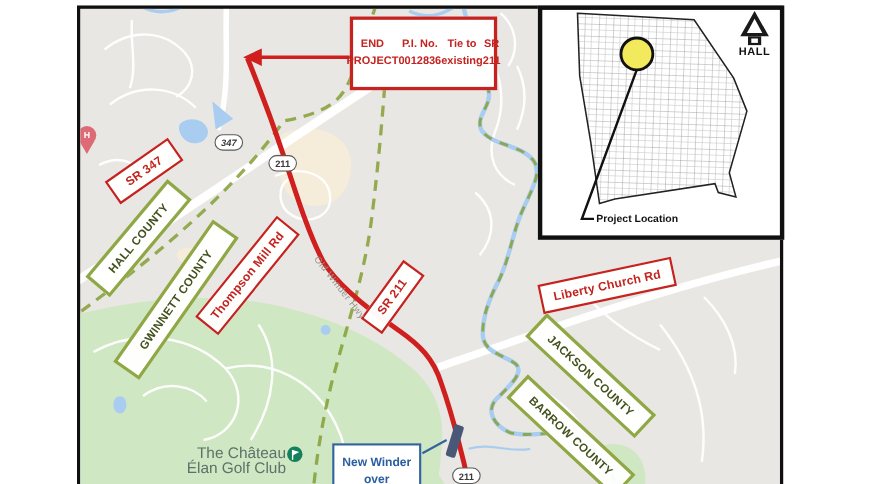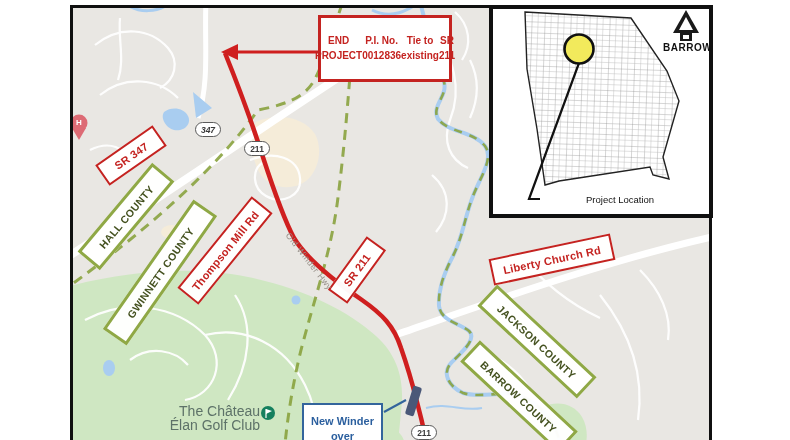--- a/index.html
+++ b/index.html
@@ -37,22 +37,22 @@
     color:#5d7268;font-size:14px;line-height:14px;}
   .pin-h-text{position:absolute;left:-2px;top:110px;width:16px;text-align:center;
     color:#fff;font-size:8px;font-weight:bold;}
 
   
   .inset-frame{position:absolute;left:489px;top:5px;width:224px;height:213px;
     border:4px solid #101010;box-sizing:border-box;background:#fff;z-index:30;overflow:hidden;}
   .inset-frame svg{position:absolute;left:0;top:0;}
   .north-label{position:absolute;left:170px;top:33px;width:46px;text-align:center;
     font-size:10px;font-weight:bold;color:#111;letter-spacing:.5px;}
-  .proj-loc-label{position:absolute;left:49px;top:185px;font-size:9.5px;font-weight:normal;color:#111;
-    white-space:nowrap;margin-left:44px;}
+  .proj-loc-label{position:absolute;left:49px;top:185px;font-size:9.5px;font-weight:bold;color:#111;
+    white-space:nowrap;}
 </style>
 </head>
 <body>
 
 <div class="stage">
 
   <div class="map-frame">
 
     <svg width="636" height="446" viewBox="73 8 636 446">
 
@@ -182,17 +182,17 @@
 
       <path d="M 86,54 L 36,190 L 47,190" fill="none" stroke="#111" stroke-width="2.2"></path>
 
       <g>
         <polygon points="193,1 180,24 206,24" fill="#1a1a1a"></polygon>
         <polygon points="193,8 186,21 200,21" fill="#ffffff"></polygon>
         <rect x="187" y="24" width="12" height="8" fill="#1a1a1a"></rect>
         <rect x="190" y="26" width="6" height="4" fill="#ffffff"></rect>
       </g>
     </svg>
-    <div class="north-label">BARROW</div>
+    <div class="north-label">HALL</div>
     <div class="proj-loc-label">Project Location</div>
   </div>
 
 </div>
 
 </body></html>

